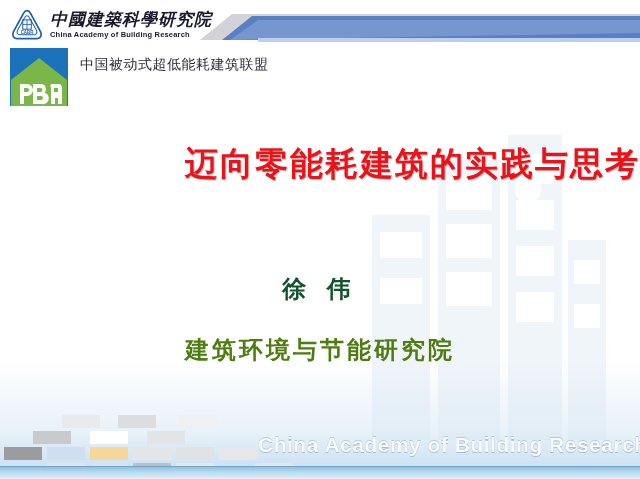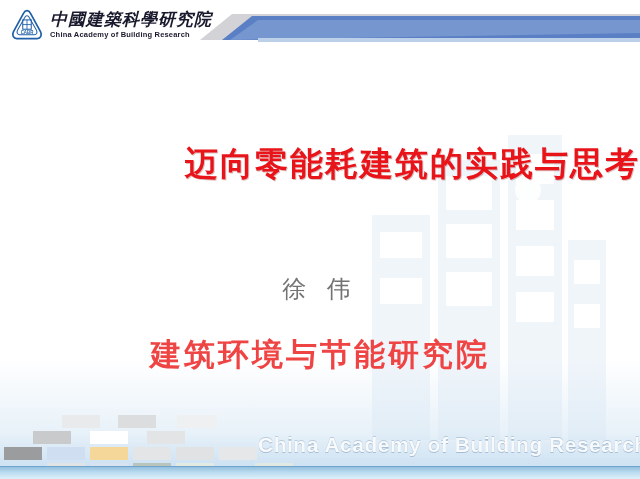--- a/index.html
+++ b/index.html
@@ -112,35 +112,35 @@
   }
 
   
   .presenter {
     position: absolute;
     left: 0;
     right: 0;
     top: 273px;
     text-align: center;
     font-size: 24px;
-    font-weight: normal;
-    color: #737373;
+    font-weight: bold;
+    color: #14532d;
     letter-spacing: 7px;
     white-space: nowrap;
   }
 
   .affiliation {
     position: absolute;
     left: 0;
     right: 0;
     top: 334px;
     text-align: center;
-    font-size: 31px;
-    font-weight: bold;
-    color: #ef4444;
+    font-size: 24px;
+    font-weight: bold;
+    color: #4d7c0f;
     letter-spacing: 3px;
     white-space: nowrap;
   }
 
   
   .mosaic {
     position: absolute;
     left: 0;
     bottom: 12px;
     width: 270px;
@@ -236,20 +236,33 @@
       <line x1="20" y1="14" x2="20" y2="25" stroke="#1f5fa9" stroke-width="1"></line>
       <line x1="15" y1="19.5" x2="25" y2="19.5" stroke="#1f5fa9" stroke-width="1"></line>
       <text x="20" y="30.5" font-size="5.2" font-weight="bold" fill="#1f5fa9" text-anchor="middle" font-family="Liberation Sans, sans-serif">CABR</text>
     </svg>
     <div class="cabr-text">
       <span class="cabr-cn">中國建築科學研究院</span>
       <span class="cabr-en">China Academy of Building Research</span>
     </div>
   </div>
 
+  <div class="pba-row">
+    <svg class="pba-mark" viewBox="0 0 58 58" aria-hidden="true">
+      <rect x="0" y="0" width="58" height="58" fill="#1b72bb"></rect>
+      <path d="M29 10 L57 32 L57 58 L1 58 L1 32 Z" fill="#7ab648"></path>
+      <path d="M29 17 L50 33.5 L50 58 L8 58 L8 33.5 Z" fill="#ffffff" opacity="0"></path>
+      <g fill="#ffffff">
+        <path d="M10 36 h7 a6 6 0 0 1 0 12 h-3 v8 h-4 z M14 40 v4 h3 a2 2 0 0 0 0 -4 z"></path>
+        <path d="M23 36 h8 a5 5 0 0 1 3.4 8.6 A5.2 5.2 0 0 1 31.5 56 H23 z M27 40 v4 h3.4 a2 2 0 0 0 0-4 z M27 48 v4 h4 a2 2 0 0 0 0-4 z"></path>
+        <path d="M41 36 h7 a4 4 0 0 1 4 4 v16 h-4 v-6 h-3 v6 h-4 V40 a4 4 0 0 1 0 -4 z M44 40 v4 h4 v-4 z"></path>
+      </g>
+    </svg>
+    <span class="pba-text">中国被动式超低能耗建筑联盟</span>
+  </div>
 
   <div class="main-title">迈向零能耗建筑的实践与思考</div>
 
   <div class="presenter">徐 伟</div>
 
   <div class="affiliation">建筑环境与节能研究院</div>
 
   <div class="mosaic" id="mosaic">
       <i style="left: 62px; top: 8px; width: 38px; height: 13px; background: rgb(233, 234, 236);"></i>
       <i style="left: 118px; top: 8px; width: 38px; height: 13px; background: rgb(220, 221, 223);"></i>

